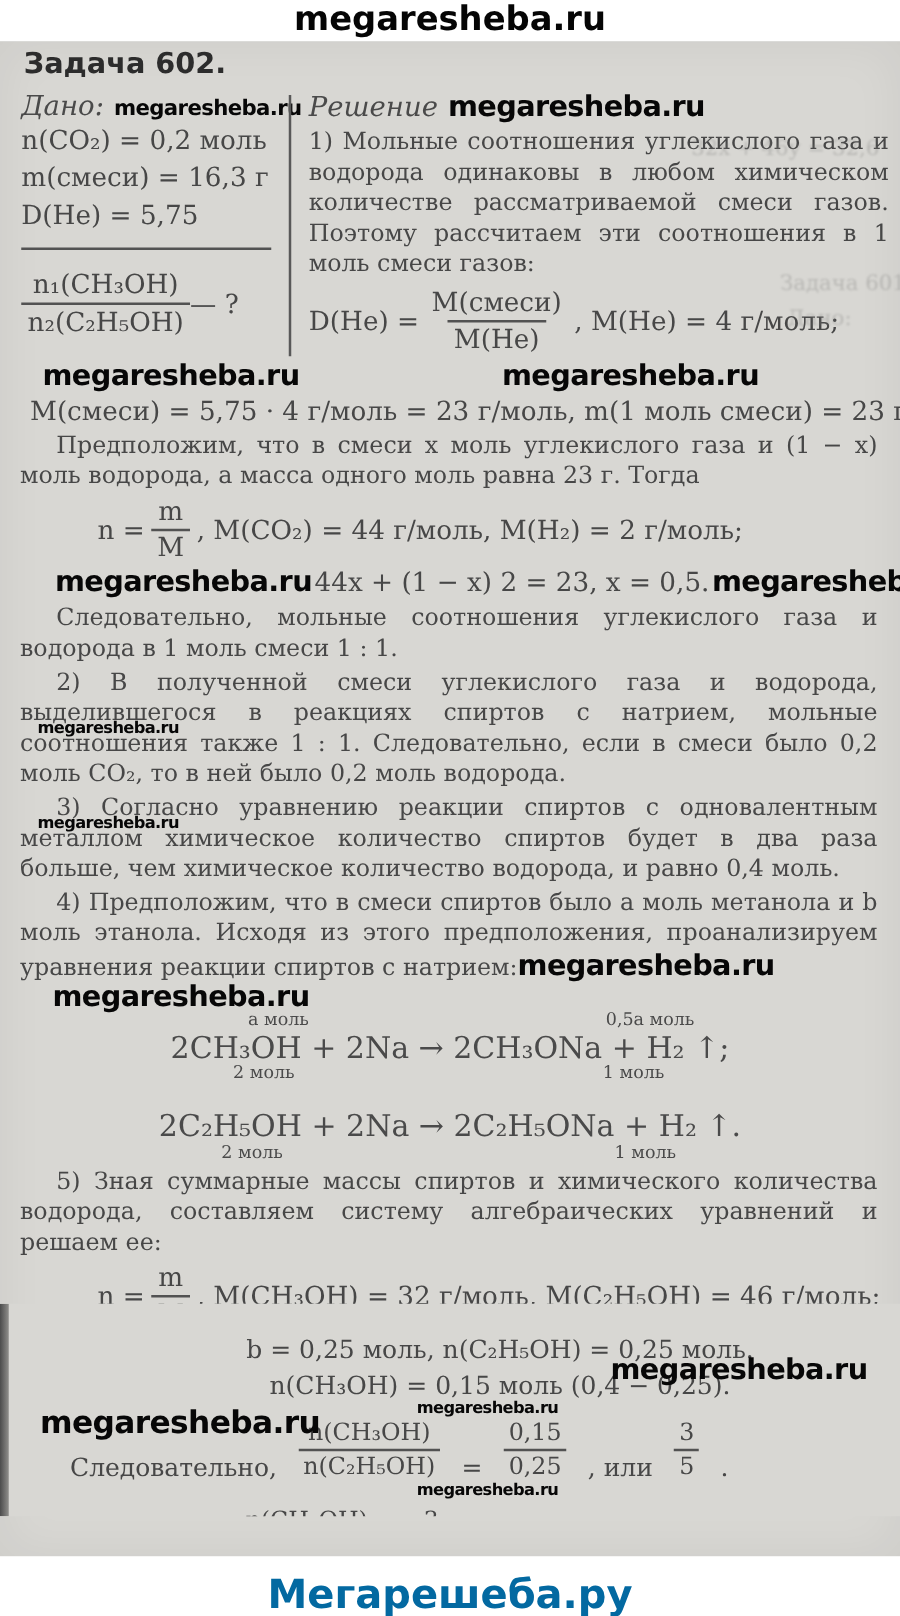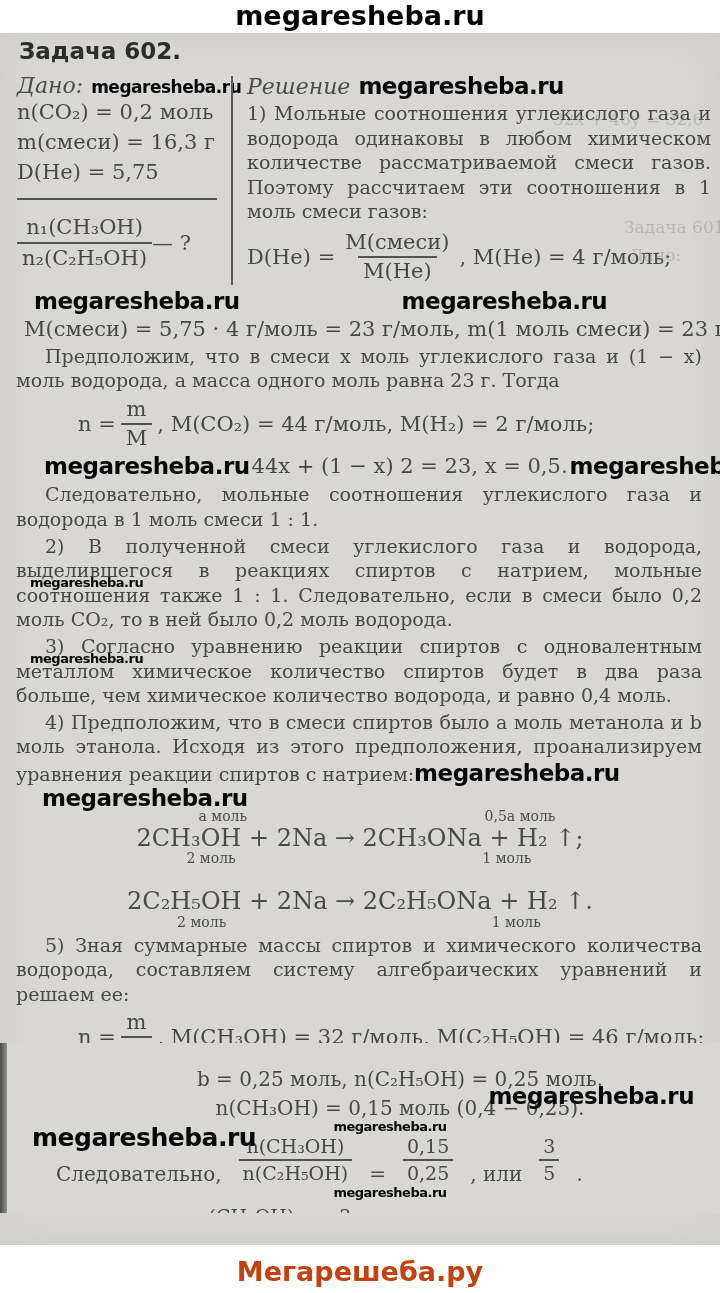--- a/index.html
+++ b/index.html
@@ -13,21 +13,21 @@
   .wm-sm{font-size:17px;}
   .wm-md{font-size:23px;}
   .wm-lg{font-size:23px;}
 
   .top-watermark{
     position:absolute;top:0px;left:0;width:100%;text-align:center;
     font-family:"DejaVu Sans", sans-serif;font-weight:bold;font-size:27px;color:#050505;
   }
   .footer-brand{
     position:absolute;top:1256px;left:0;width:100%;text-align:center;
-    font-family:"DejaVu Sans", sans-serif;font-weight:bold;font-size:27px;color:#c2410c;
+    font-family:"DejaVu Sans", sans-serif;font-weight:bold;font-size:32px;color:#0369a1;
   }
 
   .scan{background:#d8d7d3;position:absolute;left:0;width:720px;overflow:hidden;}
   .block1{top:33px;height:1212px;box-shadow:inset 0 0 40px rgba(0,0,0,0.05);}
   .block2{top:1043px;height:170px;}
   .b2-edge{position:absolute;left:0;top:0;width:7px;height:100%;background:linear-gradient(90deg,#4c4c4c,#8f8e8b);}
 
   .title{
     font-family:"DejaVu Sans", sans-serif;font-weight:bold;font-size:23px;color:#2c2c2c;
     margin:5px 0 0 19px;

